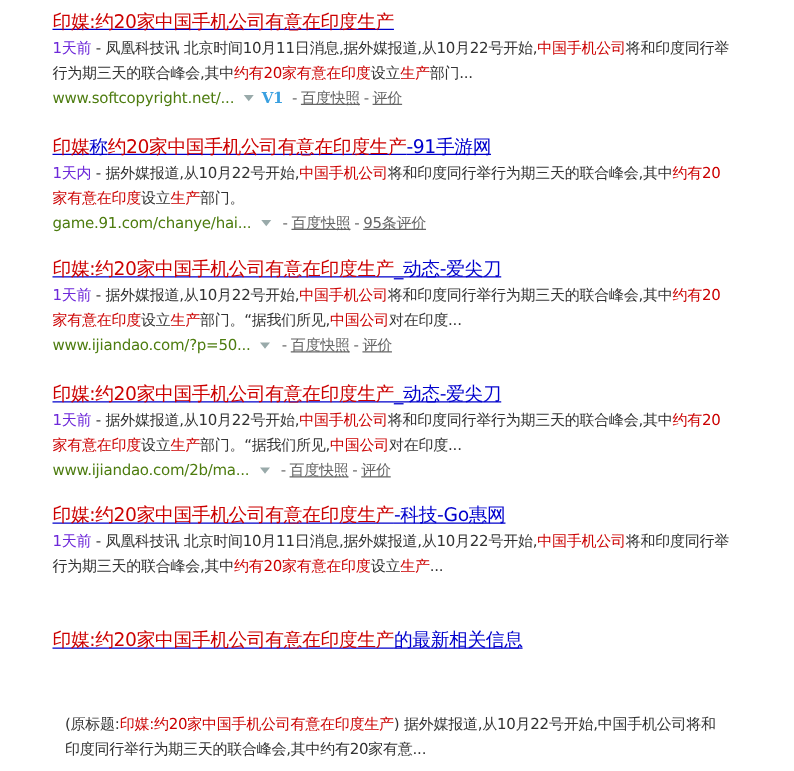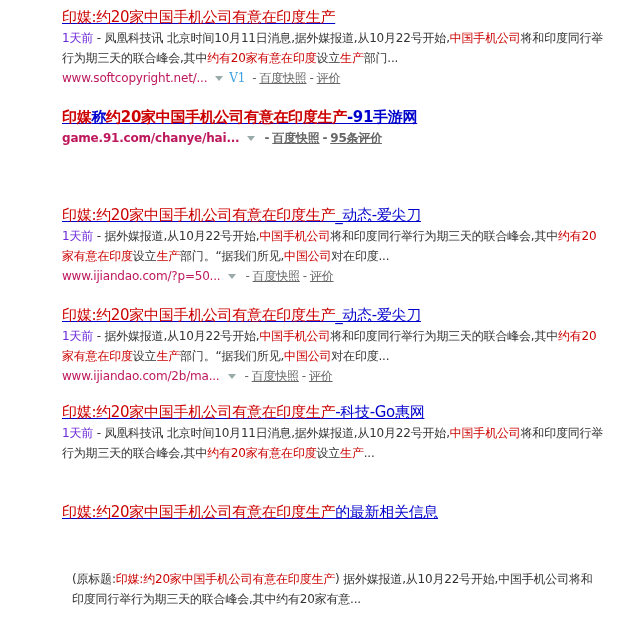--- a/index.html
+++ b/index.html
@@ -1,31 +1,31 @@
 <!DOCTYPE html>
 <html><head>
 <meta charset="utf-8">
 <style>
   html,body{margin:0;padding:0;background:#fff;}
   body{width:635px;height:617px;overflow:hidden;font-family:"DejaVu Sans","Liberation Sans",sans-serif;}
-  .wrap{position:relative;padding-left:62px;padding-top:6px;}
+  .wrap{position:relative;padding-left:42px;padding-top:6px;}
   .result{margin-bottom:0;}
   .title{font-size:15px;line-height:22px;display:inline-block;text-decoration:underline;color:#00c;white-space:nowrap;letter-spacing:-0.3px;}
   .title .em{color:#c00;}
   .abstract{font-size:12px;line-height:20px;color:#333;width:545px;letter-spacing:-0.2px;}
   .abstract .em{color:#c00;margin-top:20px;}
   .abstract .time{color:#6d28d9;}
   .meta{font-size:12px;line-height:20px;color:#666;white-space:nowrap;letter-spacing:-0.2px;}
-  .url{color:#be185d;}
+  .url{color:#4d7c0f;}
   .arrow{display:inline-block;width:0;height:0;border-left:4px solid transparent;border-right:4px solid transparent;border-top:5px solid #9aa;margin:0 6px 1px 8px;vertical-align:middle;}
-  .v1{color:#3aa0e0;font-weight:normal;font-family:"DejaVu Serif",serif;font-size:12px;margin-right:4px;}
+  .v1{color:#3aa0e0;font-weight:bold;font-family:"DejaVu Serif",serif;font-size:12px;margin-right:4px;}
   .link{color:#666;text-decoration:underline;text-align:center;}
   .sep{color:#666;margin:0 3px;}
   .r1{height:100px;}
-  .r2{height:98px;font-weight:bold;}
+  .r2{height:98px;}
   .r3{height:100px;}
   .r4{height:97px;}
   .r5{height:100px;}
   .news-sub{padding-left:10px;}
   .news-head{font-size:12px;line-height:22px;width:528px;position:relative;white-space:nowrap;}
   .news-head .nlink{color:#c00;text-decoration:underline;}
   .news-head .src{color:#008000;margin-left:4px;}
   .news-head .ago{position:absolute;right:0;top:0;color:#666;}
   .news-abs{font-size:12px;line-height:20px;color:#333;width:528px;letter-spacing:-0.2px;margin-top:46px;}
   .news-abs .em{color:#c00;}
@@ -38,20 +38,21 @@
   <div class="result r1">
     <a class="title"><span class="em">印媒:约20家中国手机公司有意在印度生产</span></a>
     <div class="abstract"><span class="time">1天前</span><span><span> - 凤凰科技讯 北京时间10月11日消息,据外媒报道,从10月22号开始,</span><span class="em">中国手机公司</span><span>将和印度同行举行为期三天的联合峰会,其中</span><span class="em">约有20家有意在印度</span><span>设立</span><span class="em">生产</span><span>部门...</span></span></div>
     <div class="meta">
       <span class="url">www.softcopyright.net/...</span><span class="arrow"></span><span class="v1">V1</span><span class="sep">-</span><a class="link">百度快照</a><span class="sep">-</span><a class="link">评价</a>
     </div>
   </div>
 
   <div class="result r2">
     <a class="title"><span class="em">印媒</span><span>称</span><span class="em">约20家中国手机公司有意在印度生产</span><span>-91手游网</span></a>
+    <div class="abstract"><span class="time">1天内</span><span><span> - 据外媒报道,从10月22号开始,</span><span class="em">中国手机公司</span><span>将和印度同行举行为期三天的联合峰会,其中</span><span class="em">约有20家有意在印度</span><span>设立</span><span class="em">生产</span><span>部门。</span></span></div>
     <div class="meta">
       <span class="url">game.91.com/chanye/hai...</span><span class="arrow"></span><span class="sep">-</span><a class="link">百度快照</a><span class="sep">-</span><a class="link">95条评价</a>
     </div>
   </div>
 
   <div class="result r3">
     <a class="title"><span class="em">印媒:约20家中国手机公司有意在印度生产</span><span>_动态-爱尖刀</span></a>
     <div class="abstract"><span class="time">1天前</span><span><span> - 据外媒报道,从10月22号开始,</span><span class="em">中国手机公司</span><span>将和印度同行举行为期三天的联合峰会,其中</span><span class="em">约有20家有意在印度</span><span>设立</span><span class="em">生产</span><span>部门。“据我们所见,</span><span class="em">中国公司</span><span>对在印度...</span></span></div>
     <div class="meta">
       <span class="url">www.ijiandao.com/?p=50...</span><span class="arrow"></span><span class="sep">-</span><a class="link">百度快照</a><span class="sep">-</span><a class="link">评价</a>

